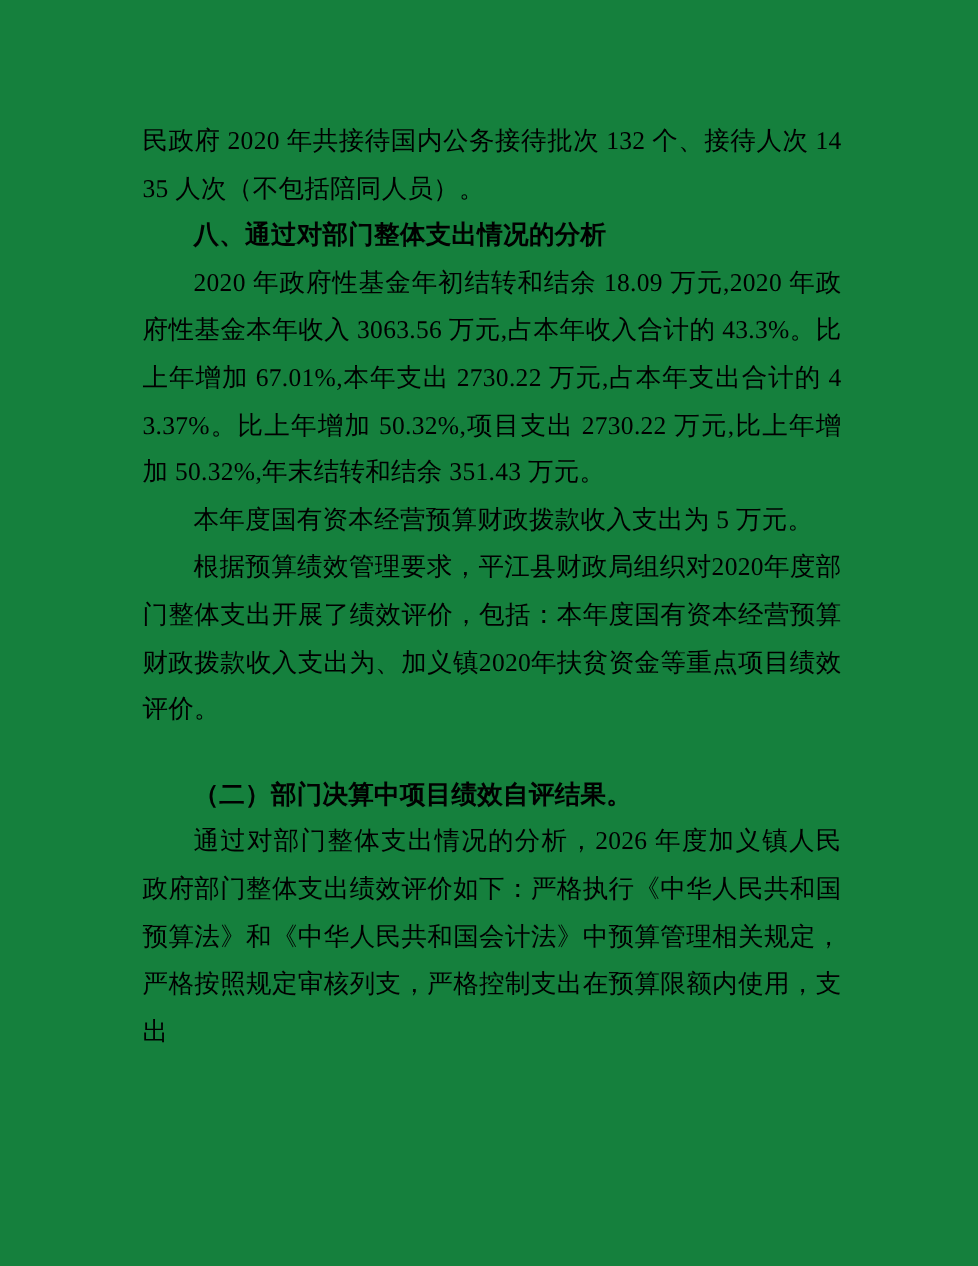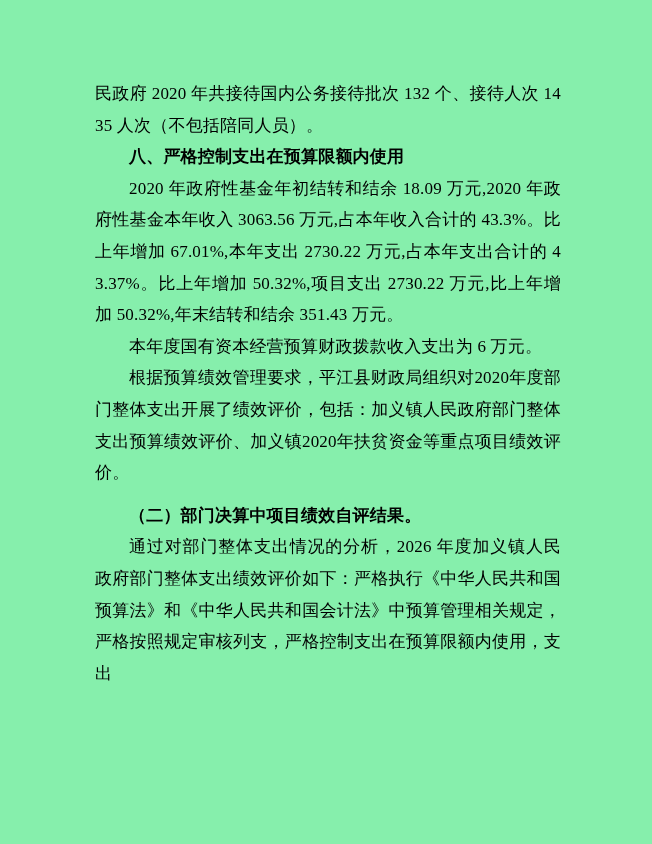--- a/index.html
+++ b/index.html
@@ -4,21 +4,21 @@
 <style>
   html, body {
     margin: 0;
     padding: 0;
     background: #ffffff;
   }
   .page {
     position: relative;
     width: 652px;
     height: 844px;
-    background: #86efac;
+    background: #15803d;
     overflow: hidden;
     box-sizing: border-box;
     font-family: "Liberation Serif", "DejaVu Serif", serif;
     color: #000000;
   }
   .document-body {
     position: absolute;
     top: 78px;
     left: 95px;
     width: 466px;
@@ -35,29 +35,29 @@
   }
   .block.heading,
   .block.subheading {
     font-weight: bold;
     text-align: left;
   }
   .block.no-indent {
     text-indent: 0;
   }
   .block.extra-space {
-    margin-top: 11px;
+    margin-top: 25px;
   }
 </style>
 </head>
 <body>
 
 <div class="page">
   <div class="document-body">
       <p class="block body no-indent">民政府 2020 年共接待国内公务接待批次 132 个、接待人次 1435 人次（不包括陪同人员）。</p>
-      <p class="block heading">八、严格控制支出在预算限额内使用</p>
+      <p class="block heading">八、通过对部门整体支出情况的分析</p>
       <p class="block body">2020 年政府性基金年初结转和结余 18.09 万元,2020 年政府性基金本年收入 3063.56 万元,占本年收入合计的 43.3%。比上年增加 67.01%,本年支出 2730.22 万元,占本年支出合计的 43.37%。比上年增加 50.32%,项目支出 2730.22 万元,比上年增加 50.32%,年末结转和结余 351.43 万元。</p>
-      <p class="block body">本年度国有资本经营预算财政拨款收入支出为 6 万元。</p>
-      <p class="block body">根据预算绩效管理要求，平江县财政局组织对2020年度部门整体支出开展了绩效评价，包括：加义镇人民政府部门整体支出预算绩效评价、加义镇2020年扶贫资金等重点项目绩效评价。</p>
+      <p class="block body">本年度国有资本经营预算财政拨款收入支出为 5 万元。</p>
+      <p class="block body">根据预算绩效管理要求，平江县财政局组织对2020年度部门整体支出开展了绩效评价，包括：本年度国有资本经营预算财政拨款收入支出为、加义镇2020年扶贫资金等重点项目绩效评价。</p>
       <p class="block subheading extra-space">（二）部门决算中项目绩效自评结果。</p>
       <p class="block body">通过对部门整体支出情况的分析，2026 年度加义镇人民政府部门整体支出绩效评价如下：严格执行《中华人民共和国预算法》和《中华人民共和国会计法》中预算管理相关规定，严格按照规定审核列支，严格控制支出在预算限额内使用，支出</p>
     </div>
 </div>
 
 </body></html>

